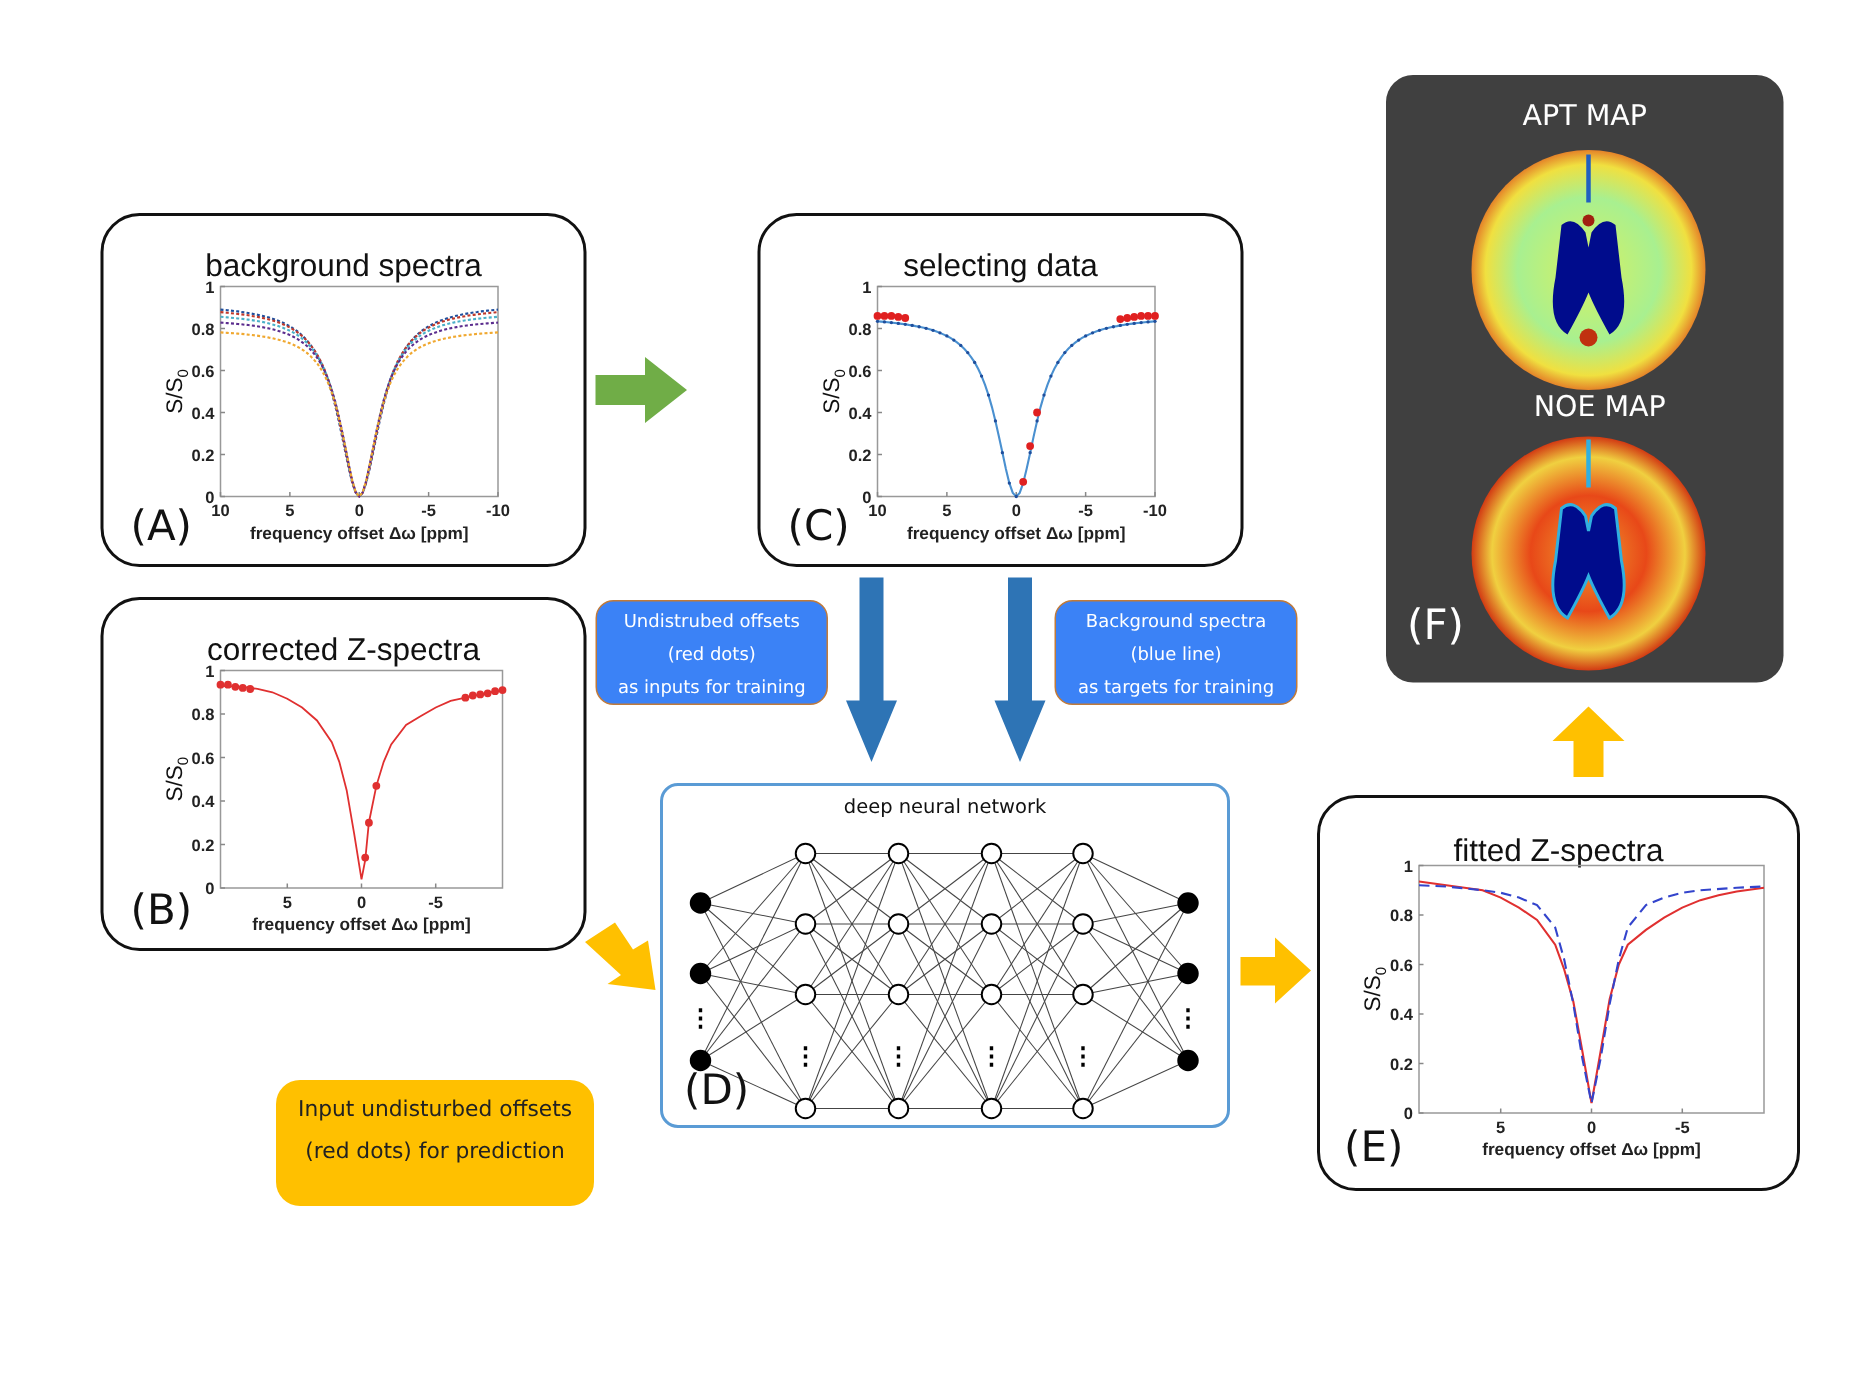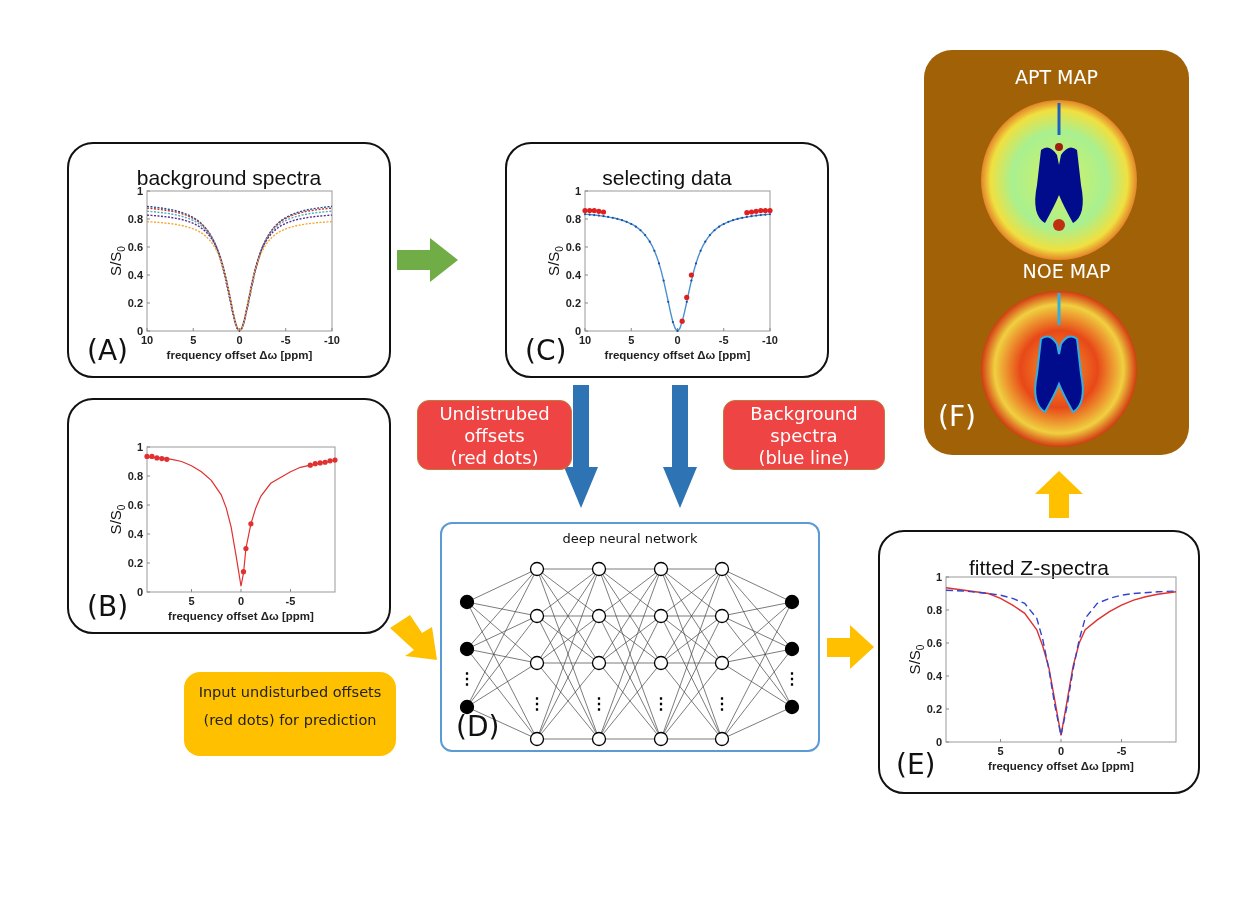--- a/index.html
+++ b/index.html
@@ -2,23 +2,23 @@
 <html><head>
 <meta charset="utf-8">
 <style>
   html,body{margin:0;padding:0;background:#fff;}
   body{width:1243px;height:918px;position:relative;overflow:hidden;font-family:"DejaVu Sans",sans-serif;}
   .panel{position:absolute;border:2px solid #111;border-radius:26px;background:#fff;box-sizing:border-box;}
   .ptitle{position:absolute;left:0;right:0;text-align:center;font-family:"Liberation Sans",sans-serif;font-size:21px;color:#111;}
   .plabel{position:absolute;font-family:"DejaVu Sans",sans-serif;font-size:28px;color:#111;}
   svg text{font-family:"Liberation Sans",sans-serif;}
   .callout{position:absolute;border-radius:12px;color:#fff;text-align:center;font-family:"DejaVu Sans",sans-serif;box-sizing:border-box;}
-  .blue-call{background:#ef4444;border:1.5px solid #c07a3a;font-size:18px;line-height:22px;padding-top:2px;margin-left:20px;}
-  .gold-call{background:#ffc000;color:#222;font-size:14.5px;line-height:28px;padding-top:6px;border-radius:16px;}
-  #panelF{position:absolute;left:924px;top:50px;width:265px;height:405px;background:#a16207;border-radius:28px;}
+  .blue-call{background:#3b82f6;border:1.5px solid #c07a3a;font-size:12px;line-height:22px;padding-top:2px;}
+  .gold-call{background:#ffc000;color:#222;font-size:14.5px;line-height:28px;padding-top:6px;border-radius:16px;margin-top:48px;}
+  #panelF{position:absolute;left:924px;top:50px;width:265px;height:405px;background:#404040;border-radius:18px;}
   .maptitle{position:absolute;left:0;right:0;text-align:center;color:#fff;font-size:19px;font-family:"DejaVu Sans",sans-serif;}
 </style>
 </head>
 <body>
 
 <svg width="1243" height="918" style="position:absolute;left:0;top:0;pointer-events:none">
   <polygon points="397,250 430,250 430,238 458,260 430,282 430,270 397,270" fill="#70ad47"></polygon>
   <polygon points="573,385 589,385 589,467 598,467 581,508 564,467 573,467" fill="#2e74b5"></polygon>
   <polygon points="672,385 688,385 688,467 697,467 680,508 663,467 672,467" fill="#2e74b5"></polygon>
   <polygon points="390,628 410,615 422,633 432,627 437,660 405,656 414,650" fill="#ffc000"></polygon>
@@ -145,20 +145,21 @@
       <circle cx="244.5" cy="68" r="2.6" fill="#e02020"></circle>
       <circle cx="249.125" cy="67.3" r="2.6" fill="#e02020"></circle>
       <circle cx="253.75" cy="66.60000000000001" r="2.6" fill="#e02020"></circle>
       <circle cx="258.375" cy="66.60000000000001" r="2.6" fill="#e02020"></circle>
       <circle cx="263" cy="66.60000000000001" r="2.6" fill="#e02020"></circle>
     </svg>
   <div class="plabel" style="left:18px;top:190px;">(C)</div>
 </div>
 
 <div class="panel" style="left:67px;top:398px;width:324px;height:236px;">
+  <div class="ptitle" style="top:22px;">corrected Z-spectra</div>
   <svg id="chartB" width="320" height="232" style="position:absolute;left:0;top:0">
       <rect x="78" y="47" width="188" height="145" fill="none" stroke="#999" stroke-width="1"></rect>
       <line x1="78" y1="192" x2="81" y2="192" stroke="#888"></line>
       <text x="74" y="196" text-anchor="end" font-size="11" font-weight="bold" fill="#222">0</text>
       <line x1="78" y1="163" x2="81" y2="163" stroke="#888"></line>
       <text x="74" y="167" text-anchor="end" font-size="11" font-weight="bold" fill="#222">0.2</text>
       <line x1="78" y1="134" x2="81" y2="134" stroke="#888"></line>
       <text x="74" y="138" text-anchor="end" font-size="11" font-weight="bold" fill="#222">0.4</text>
       <line x1="78" y1="105" x2="81" y2="105" stroke="#888"></line>
       <text x="74" y="109" text-anchor="end" font-size="11" font-weight="bold" fill="#222">0.6</text>

